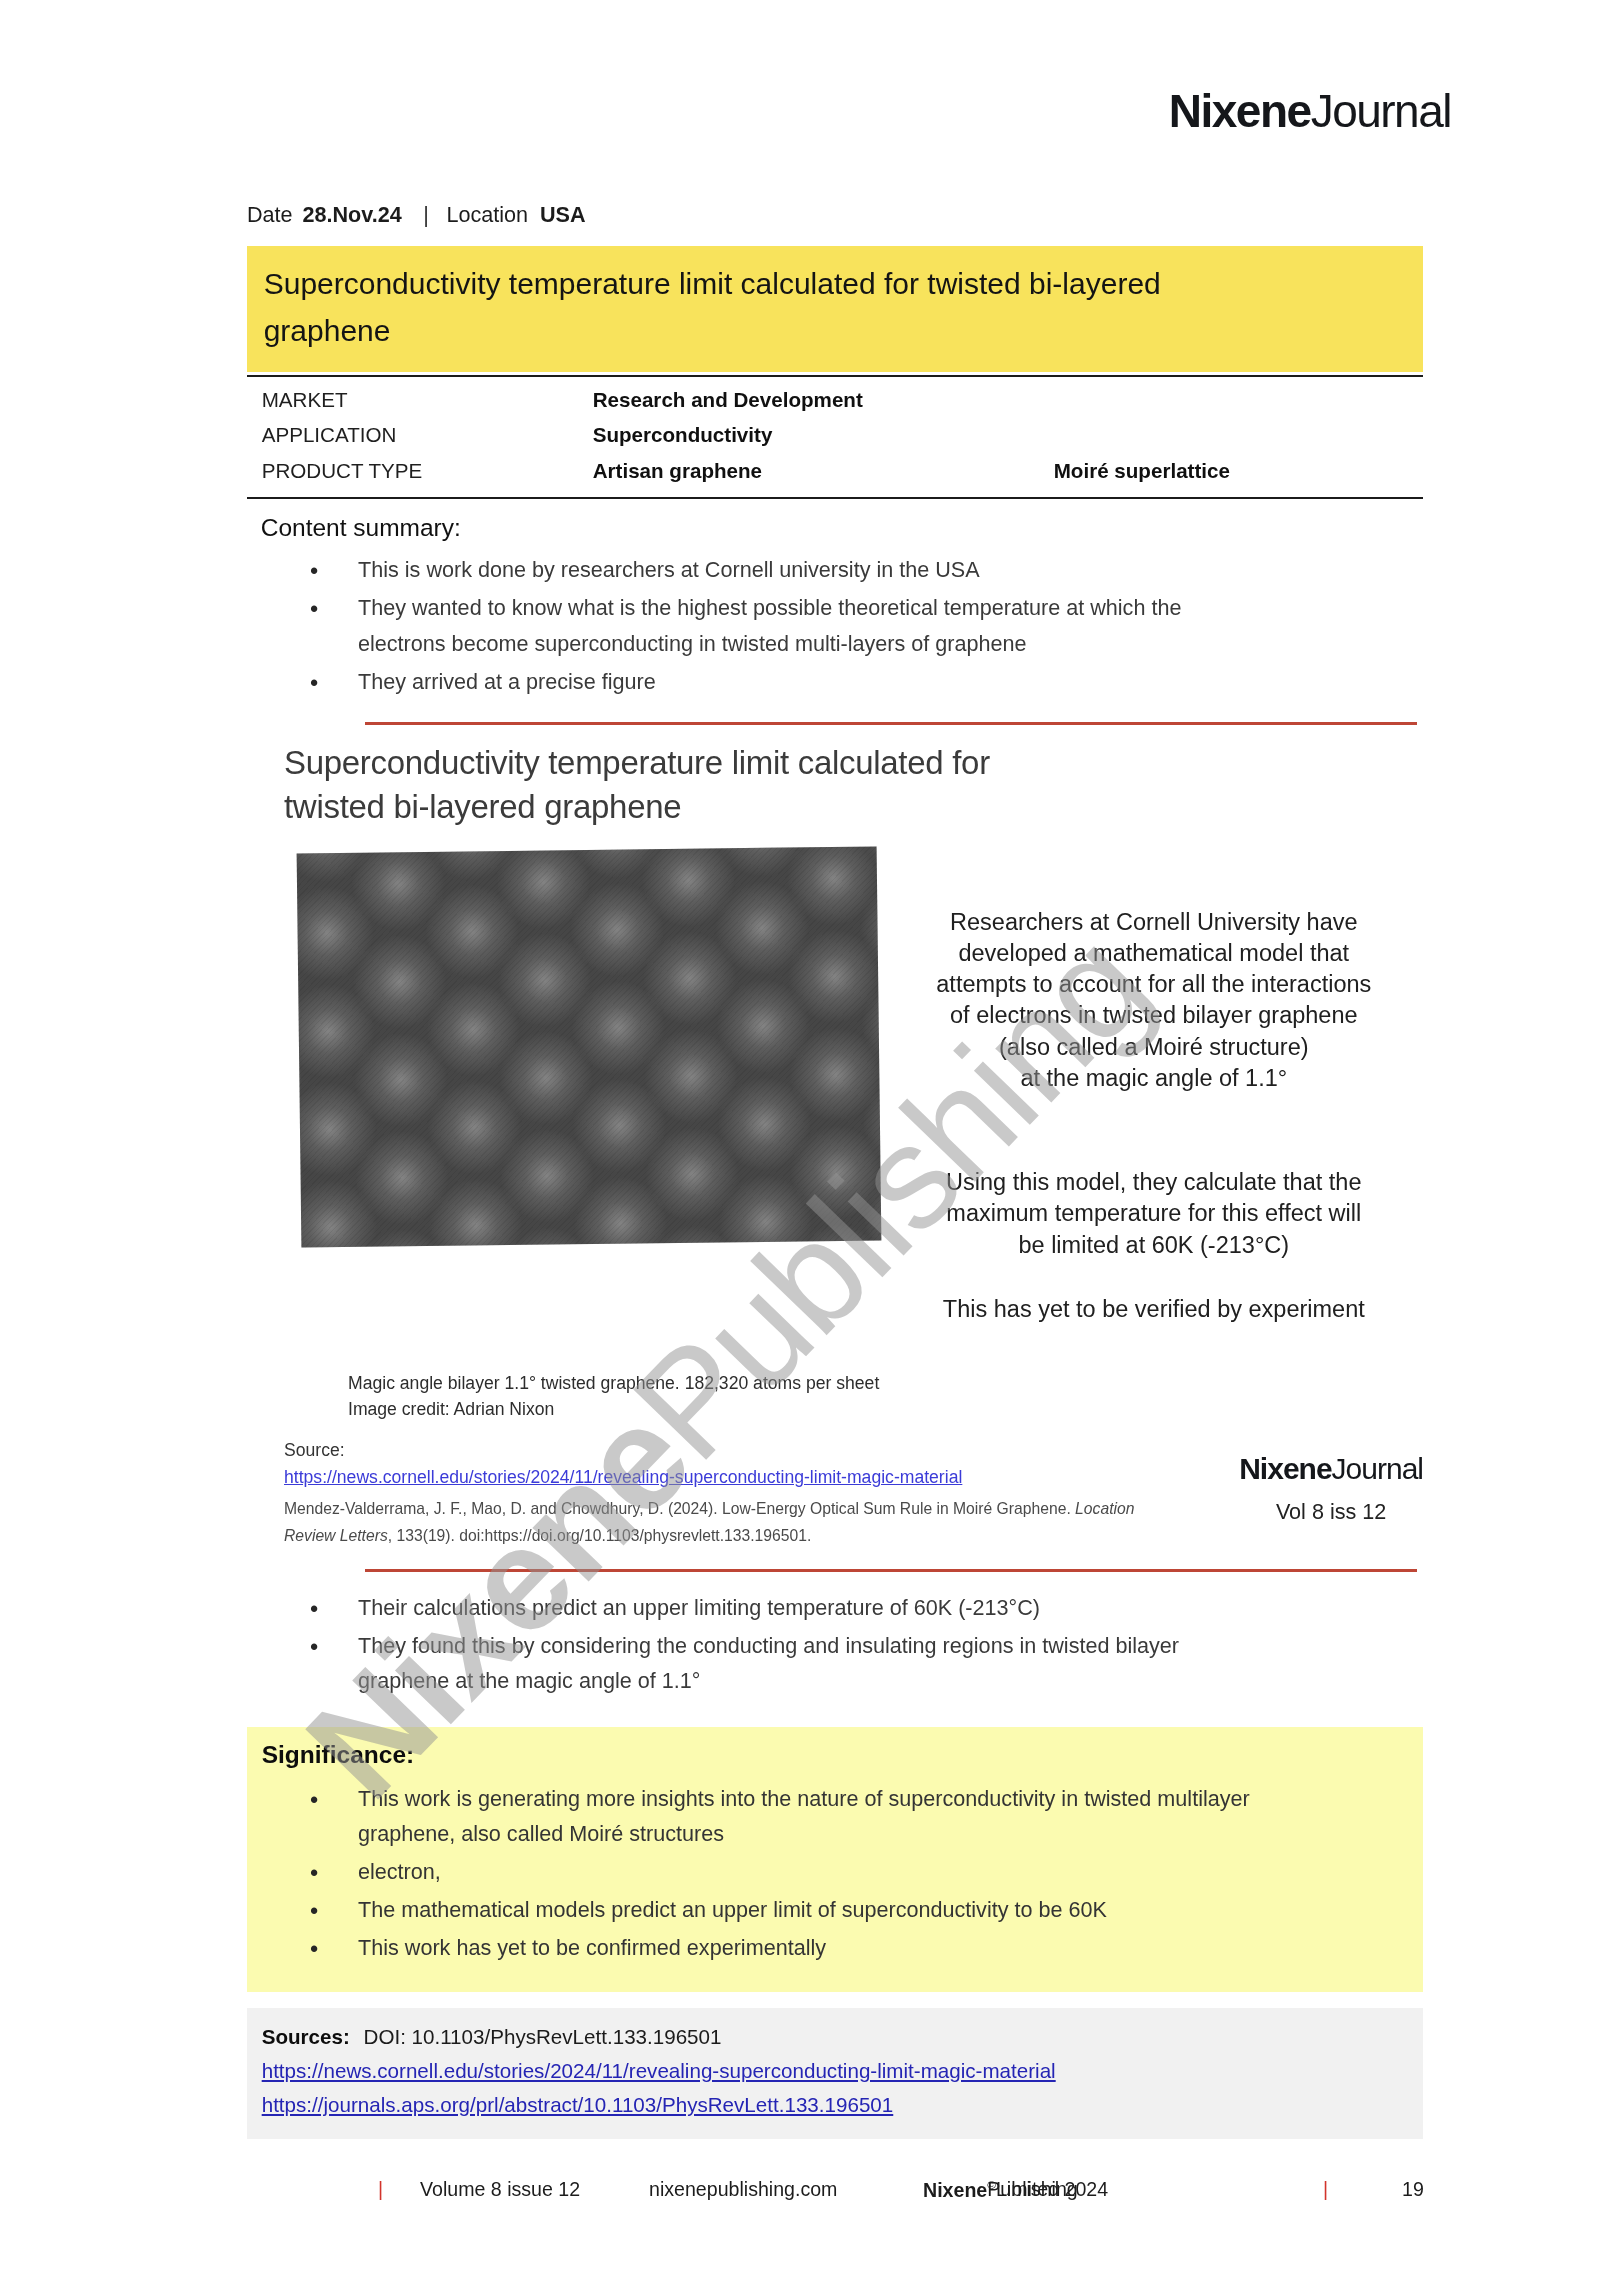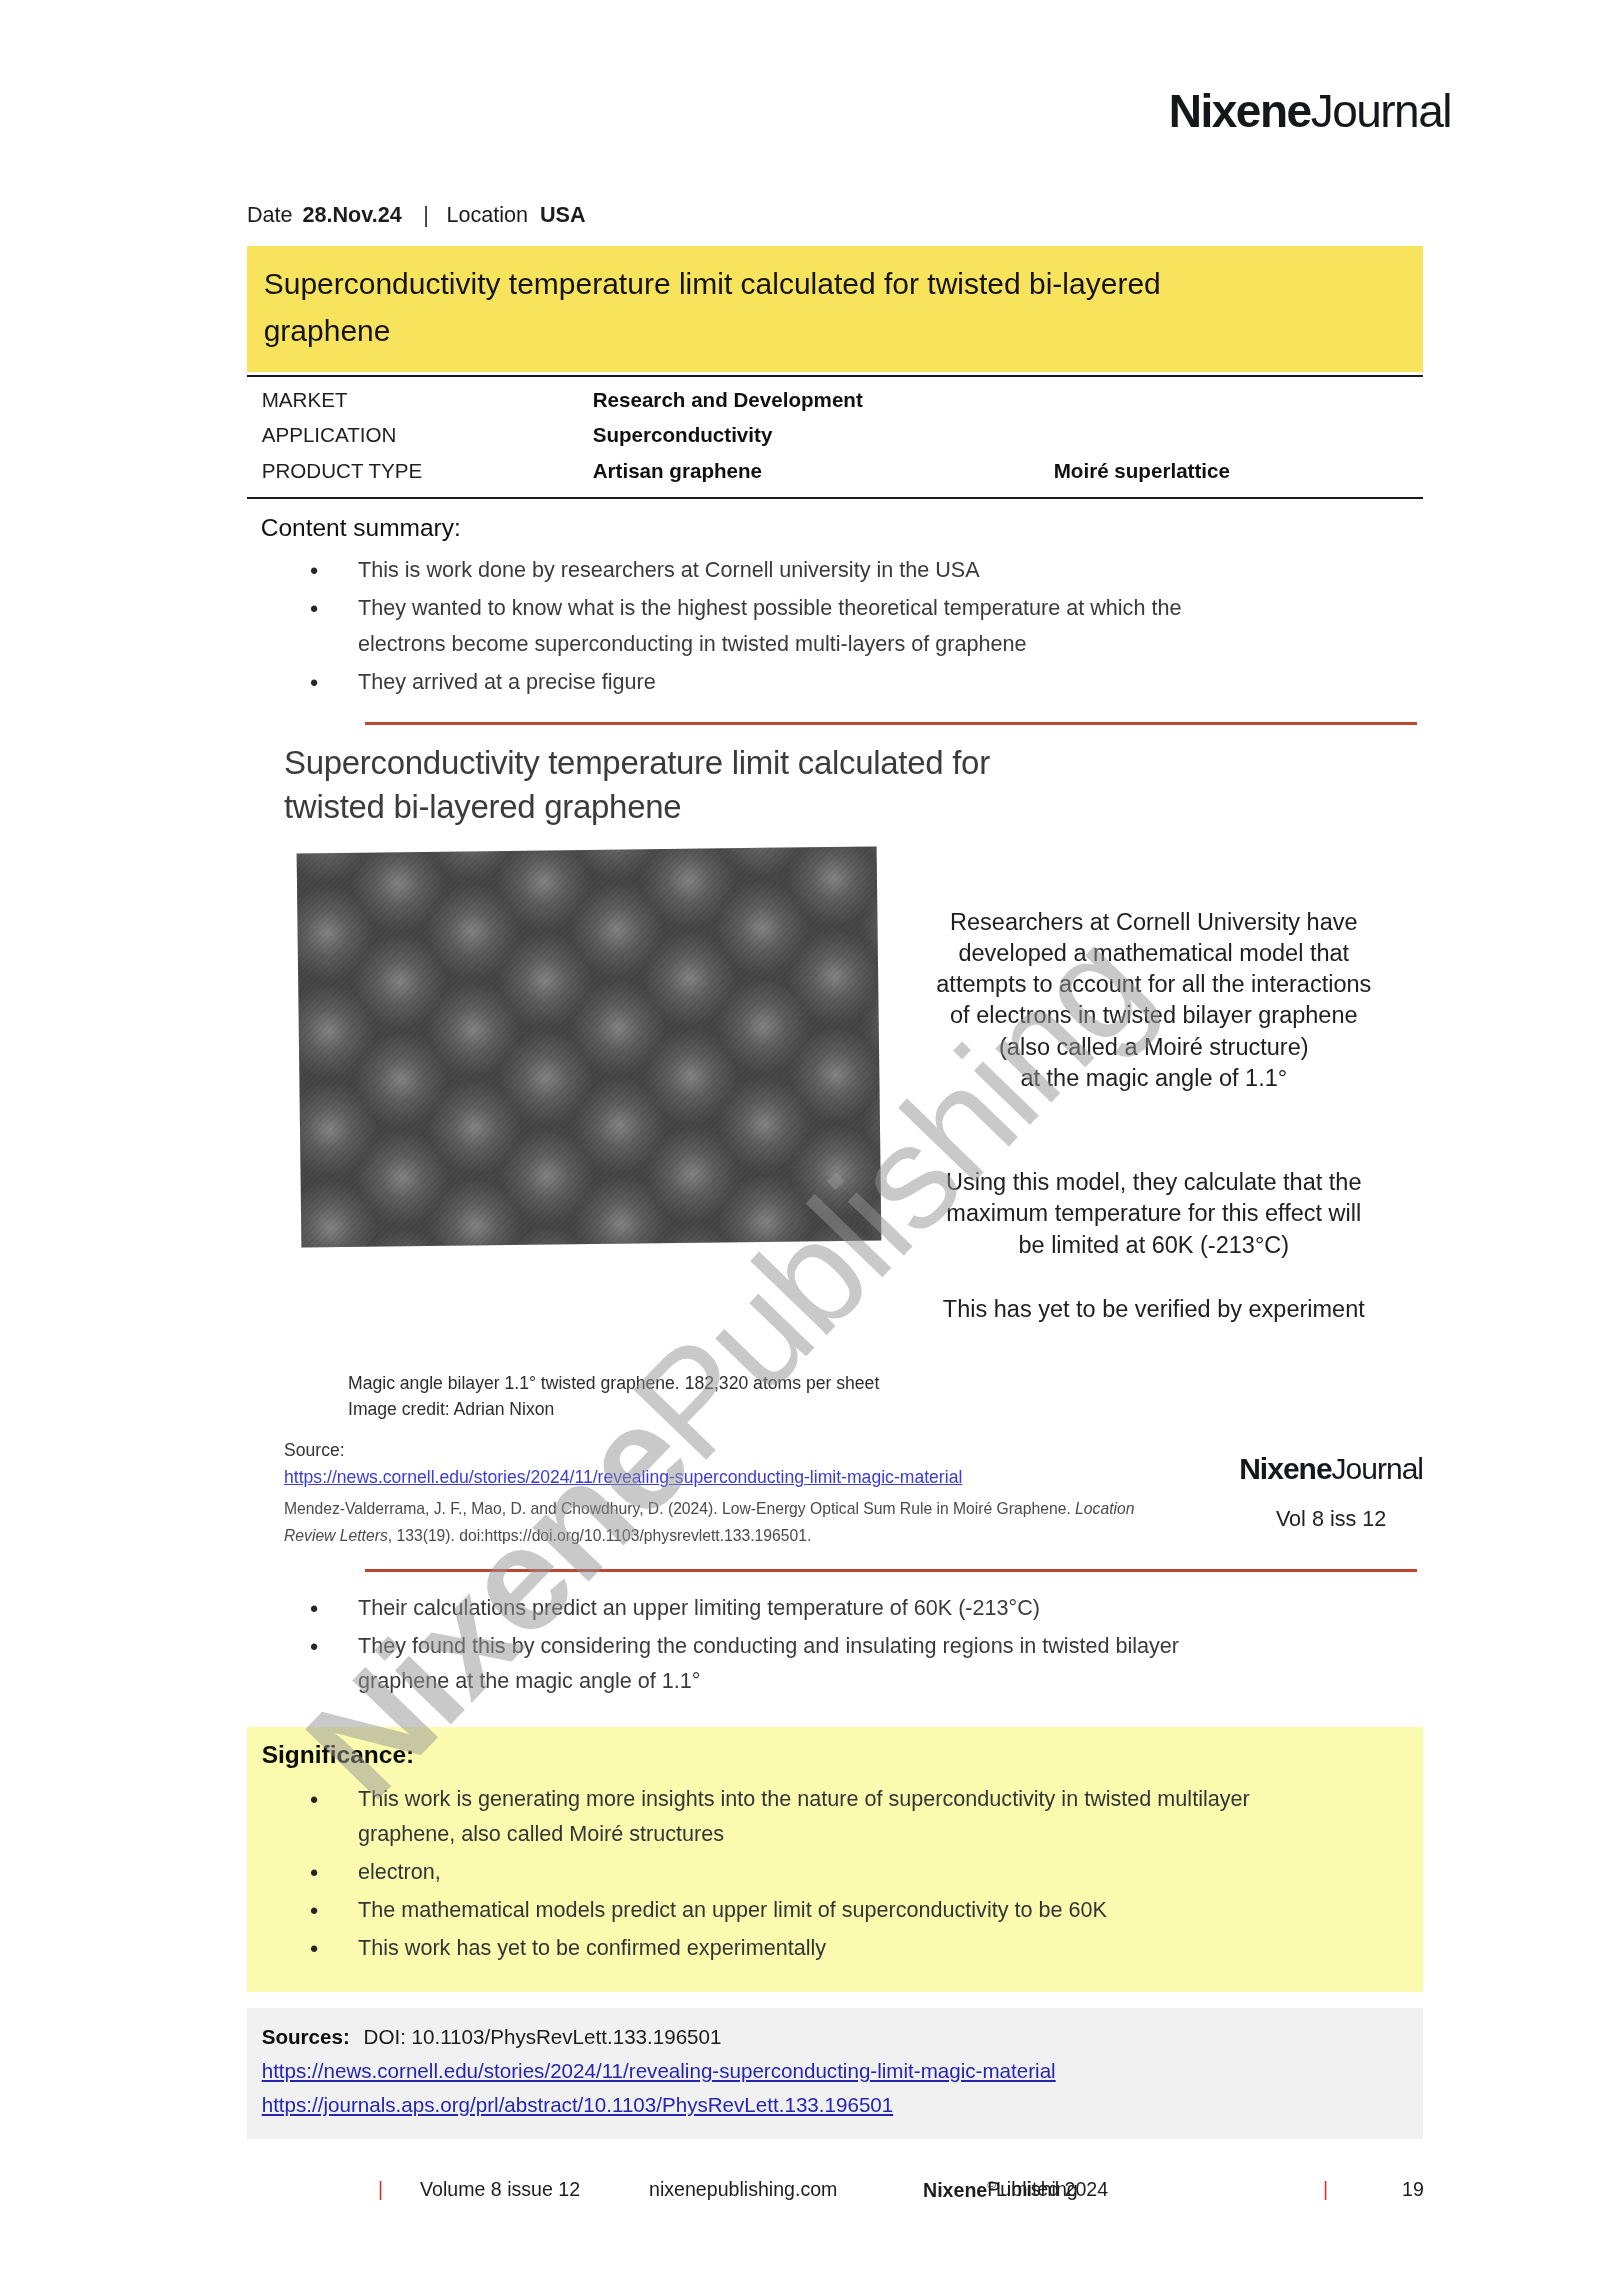--- a/index.html
+++ b/index.html
@@ -61,21 +61,21 @@
   .fig-text p.p2{margin-bottom:73px;}
   .fig-text p.p3{margin-bottom:0;}
   .caption{margin:11.8px 0 0 101px;font-size:17.6px;line-height:1.5;color:#2d2d2d;}
   .source-row{display:flex;justify-content:space-between;align-items:flex-start;margin:17.6px 0 0 37px;}
   .source-label{font-size:17.6px;color:#333;}
   .fig-link{display:inline-block;margin-top:5.9px;font-size:17.6px;color:#3B3BD8;text-decoration:underline;}
   .citation{margin-top:7.8px;width:926px;font-size:15.7px;line-height:1.7;color:#4a4a4a;}
   .citation i{font-style:italic;}
   .journal-badge{margin-top:11.8px;text-align:center;color:#15171b;}
   .jb-name{font-size:30px;letter-spacing:-1px;}
-  .jb-issue{font-size:21.6px;margin-top:20px;color:#222;}
+  .jb-issue{font-size:21.6px;margin-top:13px;color:#222;}
   .redline.bottom{margin-top:19.6px;}
   .watermark{
     position:absolute;left:88px;top:965px;z-index:5;pointer-events:none;
     transform-origin:0 50%;transform:rotate(-46deg);
     font-size:147px;letter-spacing:-2px;white-space:nowrap;
     color:rgba(148,148,148,0.5);
   }
 
   ul.bullets.post{margin-top:18px;}
 

